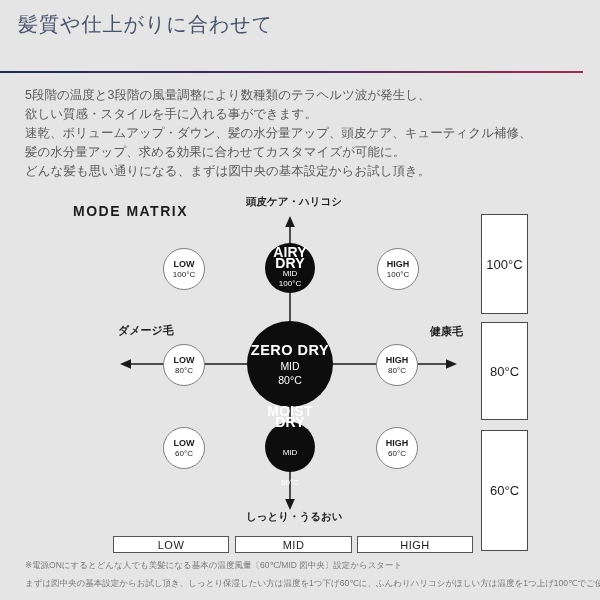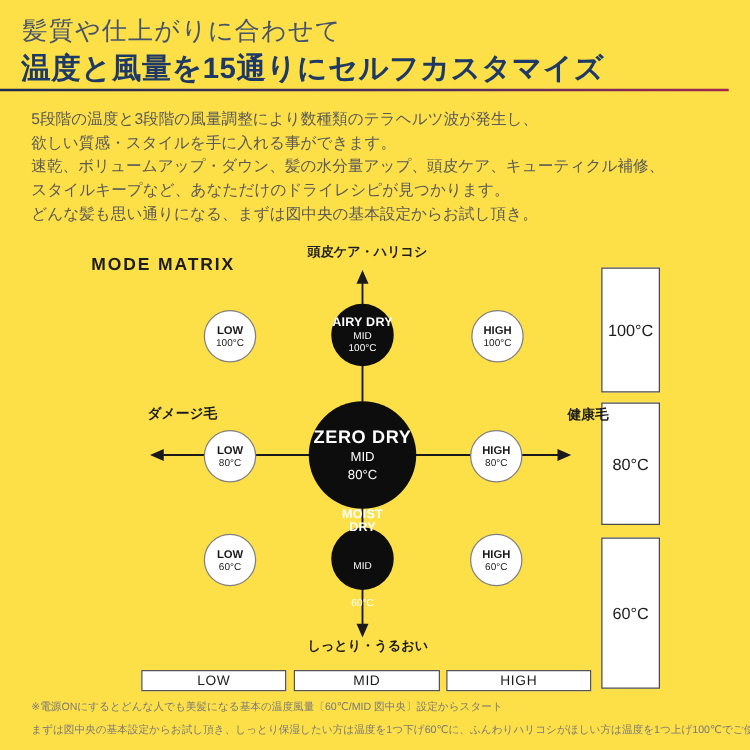--- a/index.html
+++ b/index.html
@@ -1,17 +1,17 @@
 <!DOCTYPE html>
 <html lang="ja"><head>
 <meta charset="utf-8">
 <style>
   html,body{margin:0;padding:0;background:#fff;}
   #page{
-    position:relative;width:600px;height:600px;background:#fde047;
+    position:relative;width:600px;height:600px;background:#e5e5e5;
     font-family:"Liberation Sans","DejaVu Sans",sans-serif;overflow:hidden;
   }
   
   .hdr-sub{
     position:absolute;left:18px;top:11px;font-size:20px;color:#46536b;
     letter-spacing:1px;white-space:nowrap;
   }
   .hdr-title{
     position:absolute;left:17px;top:38px;font-size:23.5px;font-weight:bold;
     color:#1e3965;letter-spacing:0.5px;white-space:nowrap;
@@ -31,37 +31,37 @@
     color:#1c1c1c;letter-spacing:1.5px;white-space:nowrap;
   }
   .mx-svg{position:absolute;left:0;top:0;width:600px;height:600px;z-index:1;pointer-events:none;}
   .axis-label{
     position:absolute;font-size:10.5px;font-weight:bold;color:#1c1c1c;
     white-space:nowrap;z-index:3;
   }
   .axis-top{left:246px;top:195px;}
   .axis-bottom{left:246px;top:510px;text-align:center;}
   .axis-left{left:118px;top:323px;font-size:11px;}
-  .axis-right{left:454px;top:324px;font-size:11px;}
+  .axis-right{left:430px;top:324px;font-size:11px;}
   .circle{
     position:absolute;border-radius:50%;display:flex;flex-direction:column;
     align-items:center;justify-content:center;text-align:center;z-index:2;
   }
   .circle.black{background:#0d0d0d;color:#ffffff;}
   .circle.white{background:#ffffff;border:1px solid #808080;color:#1a1a1a;}
   .c-center{left:247px;top:321px;width:86px;height:86px;}
   .c-top{left:265px;top:243px;width:50px;height:50px;}
   .c-bottom{left:265px;top:422px;width:50px;height:50px;gap:20px;}
   .w-0{left:163px;top:248px;width:40px;height:40px;}
   .w-1{left:377px;top:248px;width:40px;height:40px;}
   .w-2{left:163px;top:344px;width:40px;height:40px;}
   .w-3{left:376px;top:344px;width:40px;height:40px;}
   .w-4{left:163px;top:427px;width:40px;height:40px;}
   .w-5{left:376px;top:427px;width:40px;height:40px;}
-  .mode-name{font-size:10px;font-weight:bold;line-height:11px;letter-spacing:0.2px;}
+  .mode-name{font-size:14px;font-weight:bold;line-height:11px;letter-spacing:0.2px;}
   .mode-sub{font-size:8px;line-height:10px;}
   .c-center .mode-name{font-size:14.5px;line-height:18px;letter-spacing:0.5px;}
   .c-center .mode-sub{font-size:10.5px;line-height:14px;}
   .setting-fan{font-size:9px;font-weight:bold;line-height:11px;}
   .setting-temp{font-size:8px;line-height:10px;}
   .temp-box{
     position:absolute;left:481px;width:47px;border:1.5px solid #4a4a4a;
     display:flex;align-items:center;justify-content:center;
     font-size:13px;color:#1c1c1c;box-sizing:border-box;background:#fff;z-index:2;
   }
@@ -83,28 +83,27 @@
   }
   .foot-0{top:560px;}
   .foot-1{top:578px;}
 </style>
 </head>
 <body>
 
 <div id="page">
 
   <div class="hdr-sub">髪質や仕上がりに合わせて</div>
-  <div class="hdr-title">温度と風量を15通りにセルフカスタマイズ</div>
   <div class="hdr-rule"></div>
 
   <div class="intro">
     <div>5段階の温度と3段階の風量調整により数種類のテラヘルツ波が発生し、</div>
     <div>欲しい質感・スタイルを手に入れる事ができます。</div>
     <div>速乾、ボリュームアップ・ダウン、髪の水分量アップ、頭皮ケア、キューティクル補修、</div>
-    <div>スタイルキープなど、あなただけのドライレシピが見つかります。</div>
+    <div>髪の水分量アップ、求める効果に合わせてカスタマイズが可能に。</div>
     <div>どんな髪も思い通りになる、まずは図中央の基本設定からお試し頂き。</div>
   </div>
 
   <div class="mx-title">MODE MATRIX</div>
 
   <svg class="mx-svg" viewBox="0 0 600 600">
     <line x1="290" y1="224" x2="290" y2="504" stroke="#1a1a1a" stroke-width="1.5"></line>
     <polygon points="290,216 285.2,227 294.8,227" fill="#1a1a1a"></polygon>
     <polygon points="290,510 285.2,499 294.8,499" fill="#1a1a1a"></polygon>
     <line x1="127" y1="364" x2="451" y2="364" stroke="#1a1a1a" stroke-width="1.5"></line>

